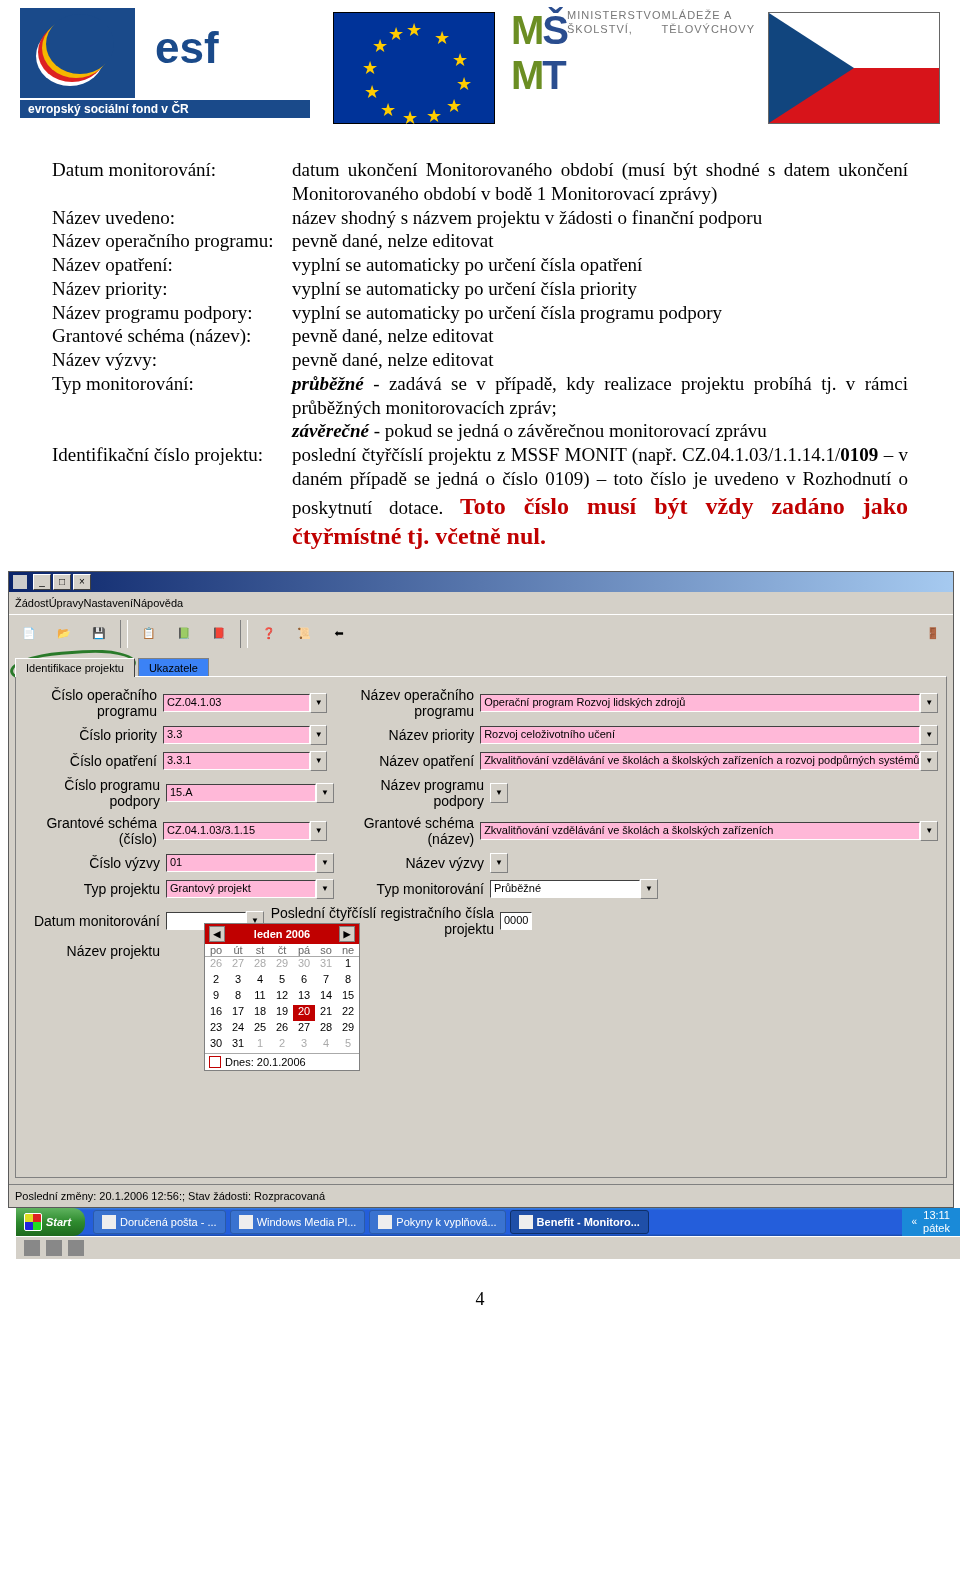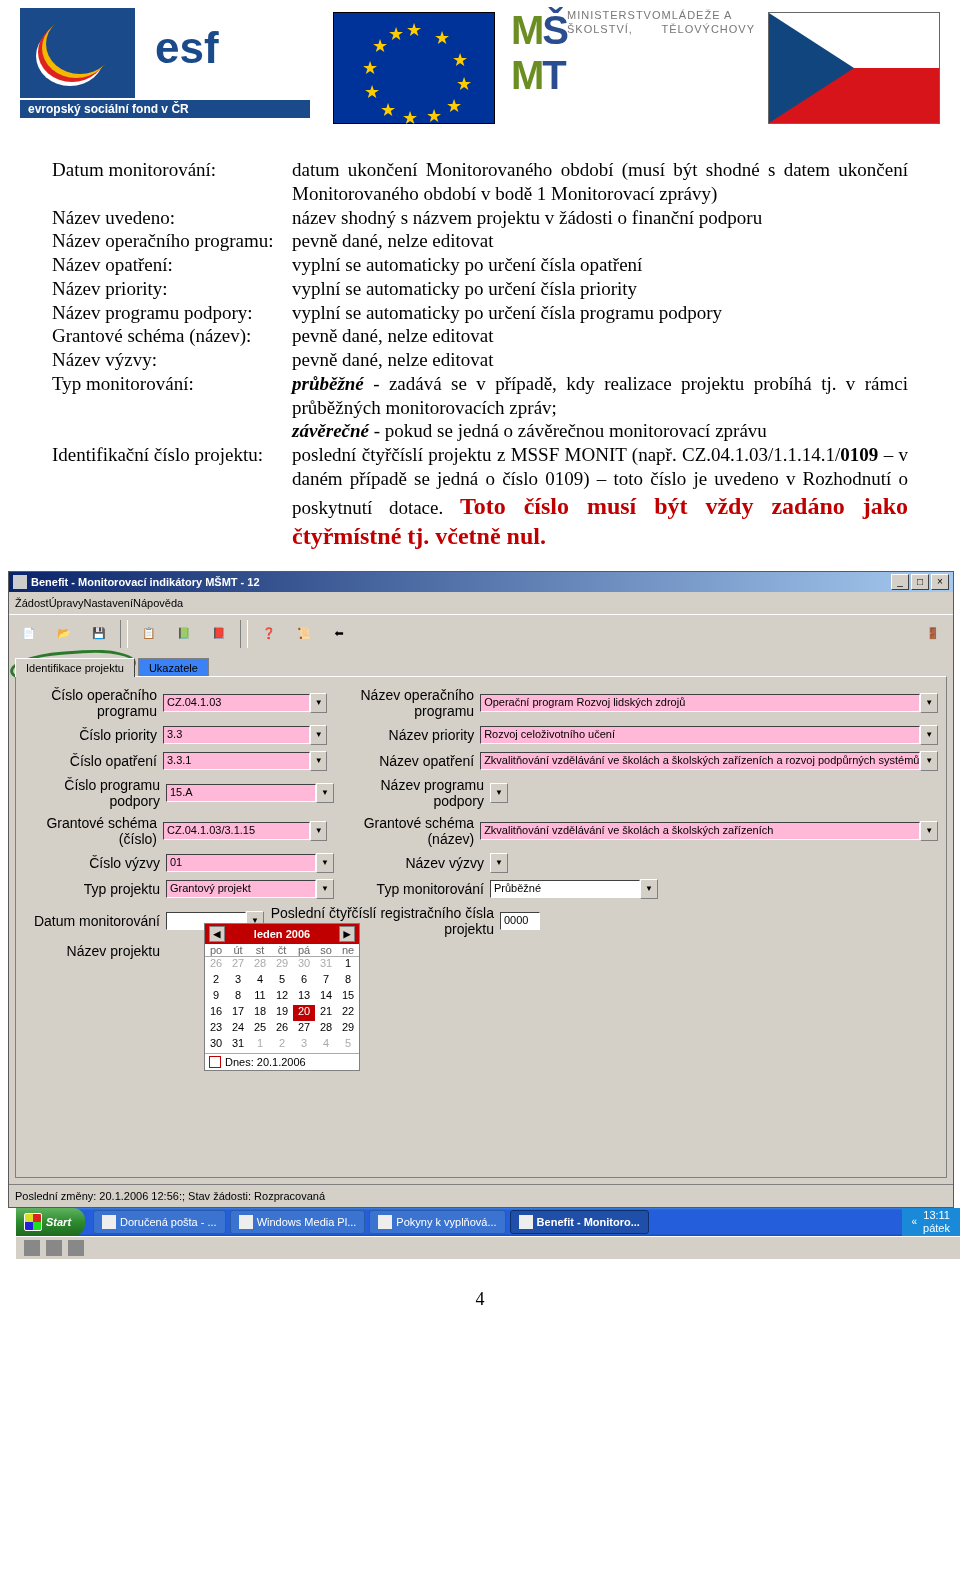--- a/index.html
+++ b/index.html
@@ -126,21 +126,21 @@
     border-right-color:#fff; border-bottom-color:#fff;
     font-size:11px;
     padding:1px 3px;
     box-sizing:border-box;
     overflow:hidden;
     white-space:nowrap;
   }
   .fld.white{ background:#fff; }
   .dd { width:16px; height:18px; background:#d4d0c8; border:1px solid #808080; border-top-color:#fff; border-left-color:#fff; display:flex; align-items:center; justify-content:center; font-size:8px;}
   .w80{width:80px;} .w150{width:150px;}
-  .w450{width:450px;} .w40{width:40px;}
+  .w450{width:450px;} .w40{width:32px;}
 
   
   .datepicker {
     position:absolute;
     left:188px; top:246px;
     width:154px;
     background:#fff;
     border:1px solid #808080;
     font-size:11px;
     z-index:5;
@@ -304,21 +304,20 @@
           <div class="def-term">Identifikační číslo projektu:</div>
           <div class="def-desc">poslední čtyřčíslí projektu z MSSF MONIT (např. CZ.04.1.03/1.1.14.1/<span class="b">0109</span> – v daném případě se jedná o číslo 0109) – toto číslo je uvedeno v Rozhodnutí o poskytnutí dotace. <span class="red">Toto číslo musí být vždy zadáno jako čtyřmístné tj. včetně nul.</span></div>
         </div>
       </div>
   </div>
 
   <div class="ss-wrap">
     <div class="ss-window">
       <div class="ss-titlebar">
         <span class="ico"></span>
-        <span class="title">Benefit - Monitorovací indikátory MŠMT - 12</span>
         <span class="winbtn">_</span>
         <span class="winbtn">□</span>
         <span class="winbtn">×</span>
       </div>
       <div class="ss-menu">
         <span>Žádost</span>
         <span>Úpravy</span>
         <span>Nastavení</span>
         <span>Nápověda</span>
       </div>

